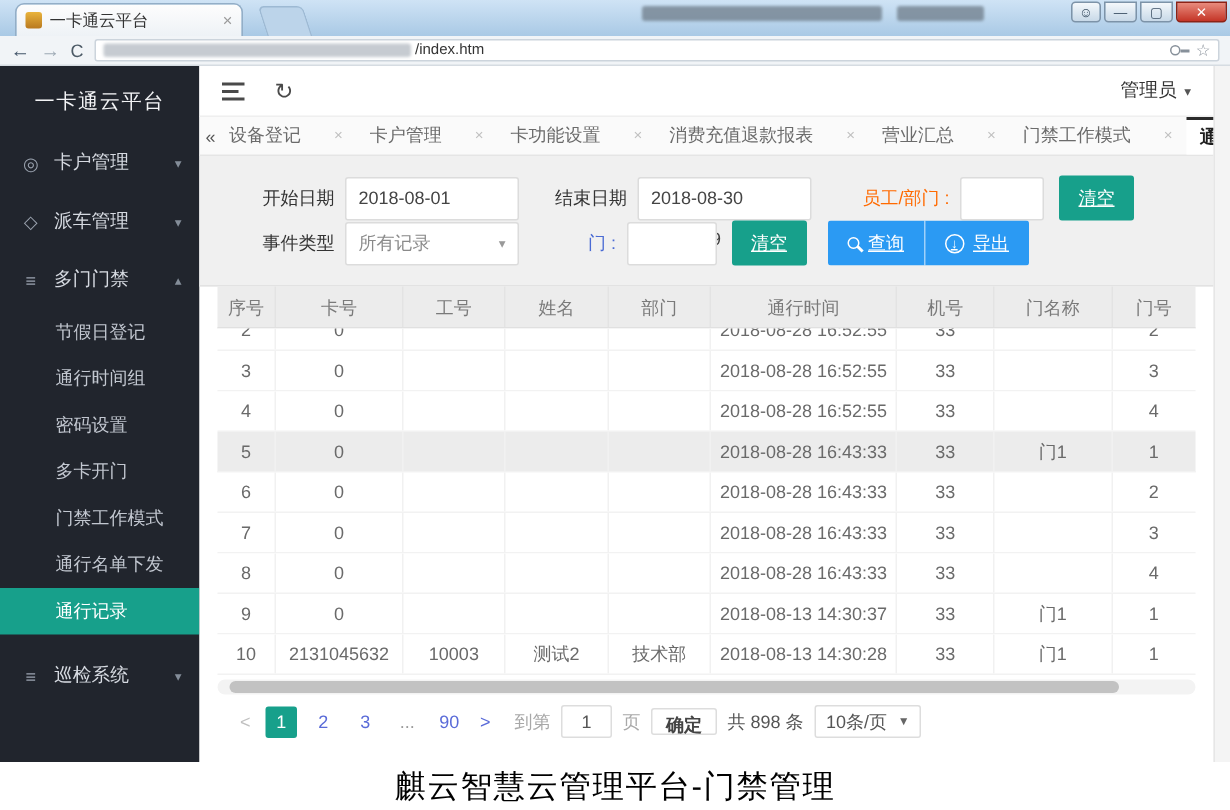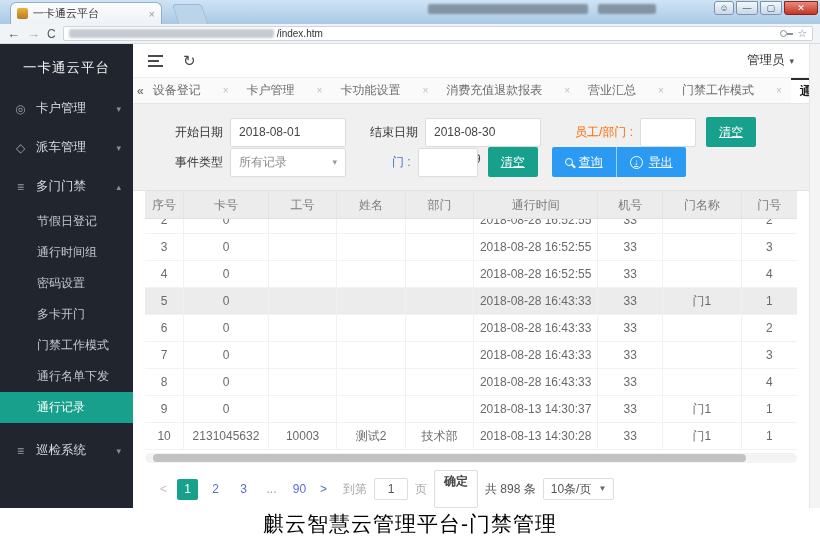--- a/index.html
+++ b/index.html
@@ -118,21 +118,21 @@
   
   .pagination { display:flex; align-items:center; gap:7px; padding:7px 0 0 24px; font-size:12px; color:#666; }
   .pg-arrow { color:#c0c0c0; padding:0 3px; cursor:pointer; }
   .pg-arrow.next { color:#5a6bd8; }
   .pg { min-width:21px; height:21px; line-height:21px; text-align:center; color:#5a6bd8; cursor:pointer; border-radius:2px; }
   .pg.active { background:#17a08b; color:#fff; }
   .pg.ellipsis { color:#9a9a9a; }
   .goto-label { color:#a8a8a8; margin-left:6px; }
   .goto-input { width:34px; height:22px; line-height:20px; text-align:center; background:#fff; border:1px solid #ddd; border-radius:2px; color:#555; }
   .goto-suffix { color:#a8a8a8; }
-  .confirm-btn { height:38px; line-height:20px; padding:0 9px; background:#fff; border:1px solid #ddd; border-radius:2px; font-weight:bold; color:#444; cursor:pointer; }
+  .confirm-btn { height:18px; line-height:20px; padding:0 9px; background:#fff; border:1px solid #ddd; border-radius:2px; font-weight:bold; color:#444; cursor:pointer; }
   .total { color:#555; }
   .psize { height:22px; line-height:20px; display:flex; align-items:center; gap:7px; background:#fff; border:1px solid #ddd; border-radius:2px; padding:0 7px; color:#555; cursor:pointer; }
   .psize .caret { font-size:8px; color:#666; }
 
   
   .vscroll { width:11px; flex-shrink:0; background:#f4f4f4; border-left:1px solid #e6e6e6; }
 
   
   .caption-band { position:absolute; top:508px; left:0; width:820px; height:32px; background:#fff;
     display:flex; align-items:center; justify-content:center; }

